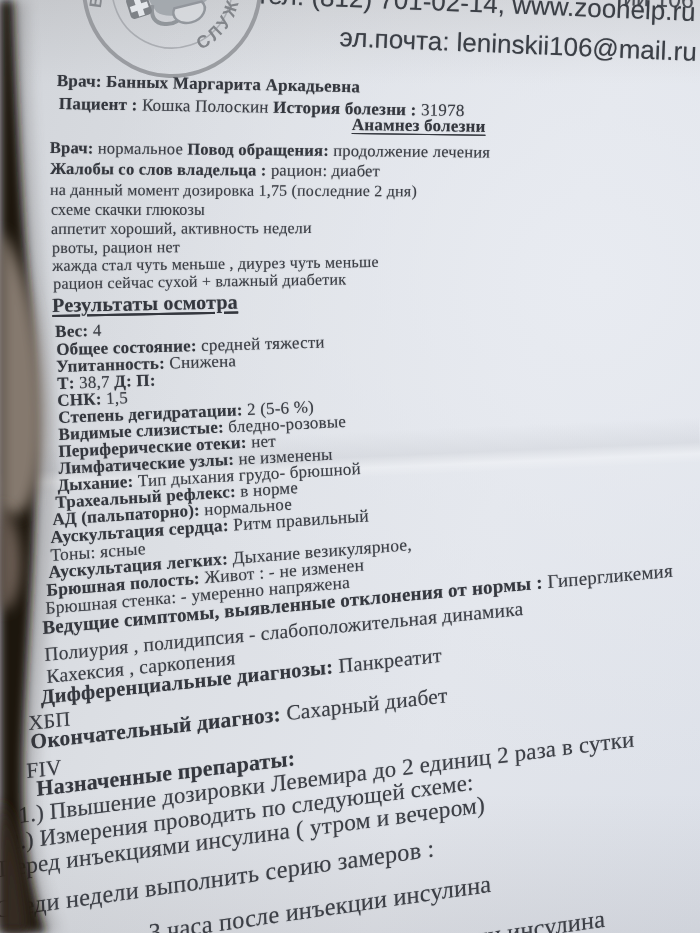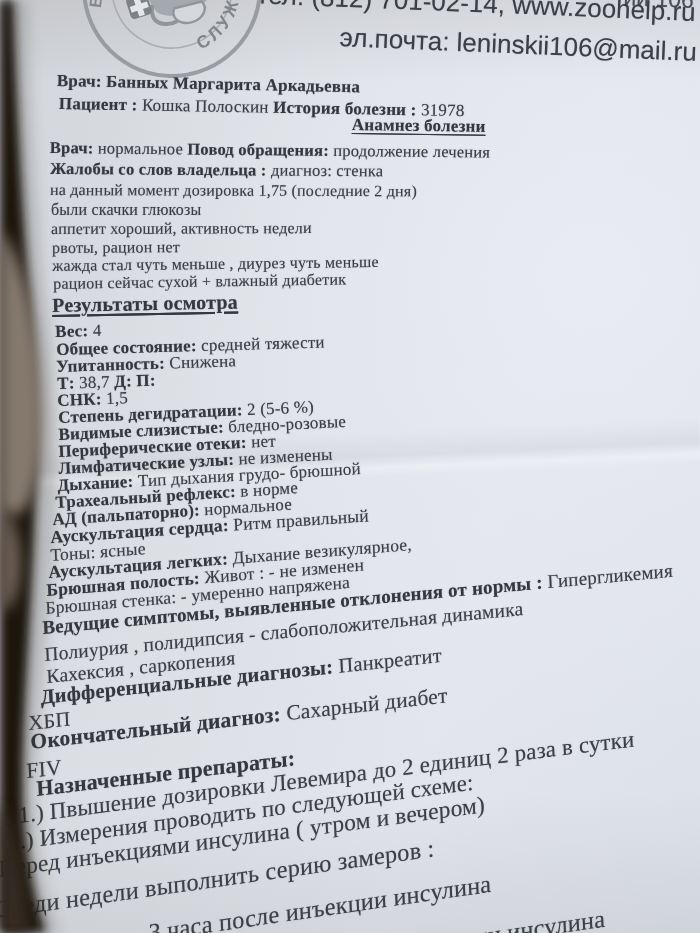--- a/index.html
+++ b/index.html
@@ -74,23 +74,23 @@
   </svg>
 
   <div class="hdr" style="right:6px;top:-13px;font-size:23px;transform:rotate(2.2deg);color:#4a4e55;">ий 106</div>
   <div class="hdr" style="right:4px;top:-3px;font-size:26px;transform:rotate(2.3deg);">тел: (812) 701-02-14, www.zoohelp.ru</div>
   <div class="hdr" style="right:3px;top:37px;font-size:26px;transform:rotate(2.4deg);">эл.почта: leninskii106@mail.ru</div>
 
   <div class="ln" style="left:57px;top:72px;font-size:17px;--r:1.2deg"><b>Врач: Банных Маргарита Аркадьевна</b></div>
   <div class="ln" style="left:59px;top:95px;font-size:17px;--r:1deg"><b>Пациент :</b><span> Кошка Полоскин  </span><b>История болезни :</b><span> 31978</span></div>
   <div class="ln u" style="left:352px;top:116px;font-size:17px;--r:0.8deg"><b>Анамнез болезни</b></div>
   <div class="ln" style="left:50px;top:139px;font-size:16.5px;--r:0.6deg"><b>Врач:</b><span> нормальное </span><b>Повод обращения:</b><span> продолжение лечения</span></div>
-  <div class="ln" style="left:50px;top:160px;font-size:16.5px;--r:0.4deg"><b>Жалобы со слов владельца  :</b><span> диагноз: стенка</span></div>
+  <div class="ln" style="left:50px;top:160px;font-size:16.5px;--r:0.4deg"><b>Жалобы со слов владельца  :</b><span> рацион: диабет</span></div>
   <div class="ln" style="left:50px;top:181px;font-size:16px;--r:0.2deg"><span>на данный момент дозировка 1,75 (последние 2 дня)</span></div>
-  <div class="ln" style="left:51px;top:201px;font-size:16px;--r:0deg"><span>были скачки глюкозы</span></div>
+  <div class="ln" style="left:51px;top:201px;font-size:16px;--r:0deg"><span>схеме скачки глюкозы</span></div>
   <div class="ln" style="left:51px;top:220px;font-size:16px;--r:-0.2deg"><span>аппетит хороший, активность недели</span></div>
   <div class="ln" style="left:52px;top:239px;font-size:16px;--r:-0.4deg"><span>рвоты, рацион нет</span></div>
   <div class="ln" style="left:52px;top:257px;font-size:16px;--r:-0.7deg"><span>жажда стал чуть меньше , диурез чуть меньше</span></div>
   <div class="ln" style="left:53px;top:275px;font-size:16px;--r:-0.9deg"><span>рацион сейчас сухой + влажный диабетик</span></div>
   <div class="ln u" style="left:52px;top:295px;font-size:20px;--r:-1.1deg"><b>Результаты осмотра</b></div>
   <div class="ln" style="left:55px;top:323px;font-size:17px;--r:-1.4deg"><b>Вес:</b><span> 4</span></div>
   <div class="ln" style="left:56px;top:341px;font-size:17px;--r:-1.6deg"><b>Общее состояние:</b><span> средней тяжести</span></div>
   <div class="ln" style="left:56px;top:358px;font-size:17px;--r:-1.8deg"><b>Упитанность:</b><span> Снижена</span></div>
   <div class="ln" style="left:57px;top:375px;font-size:17px;--r:-2deg"><b>Т:</b><span> 38,7 </span><b>Д:  П:</b></div>
   <div class="ln" style="left:57px;top:392px;font-size:17px;--r:-2.2deg"><b>СНК:</b><span> 1,5</span></div>

